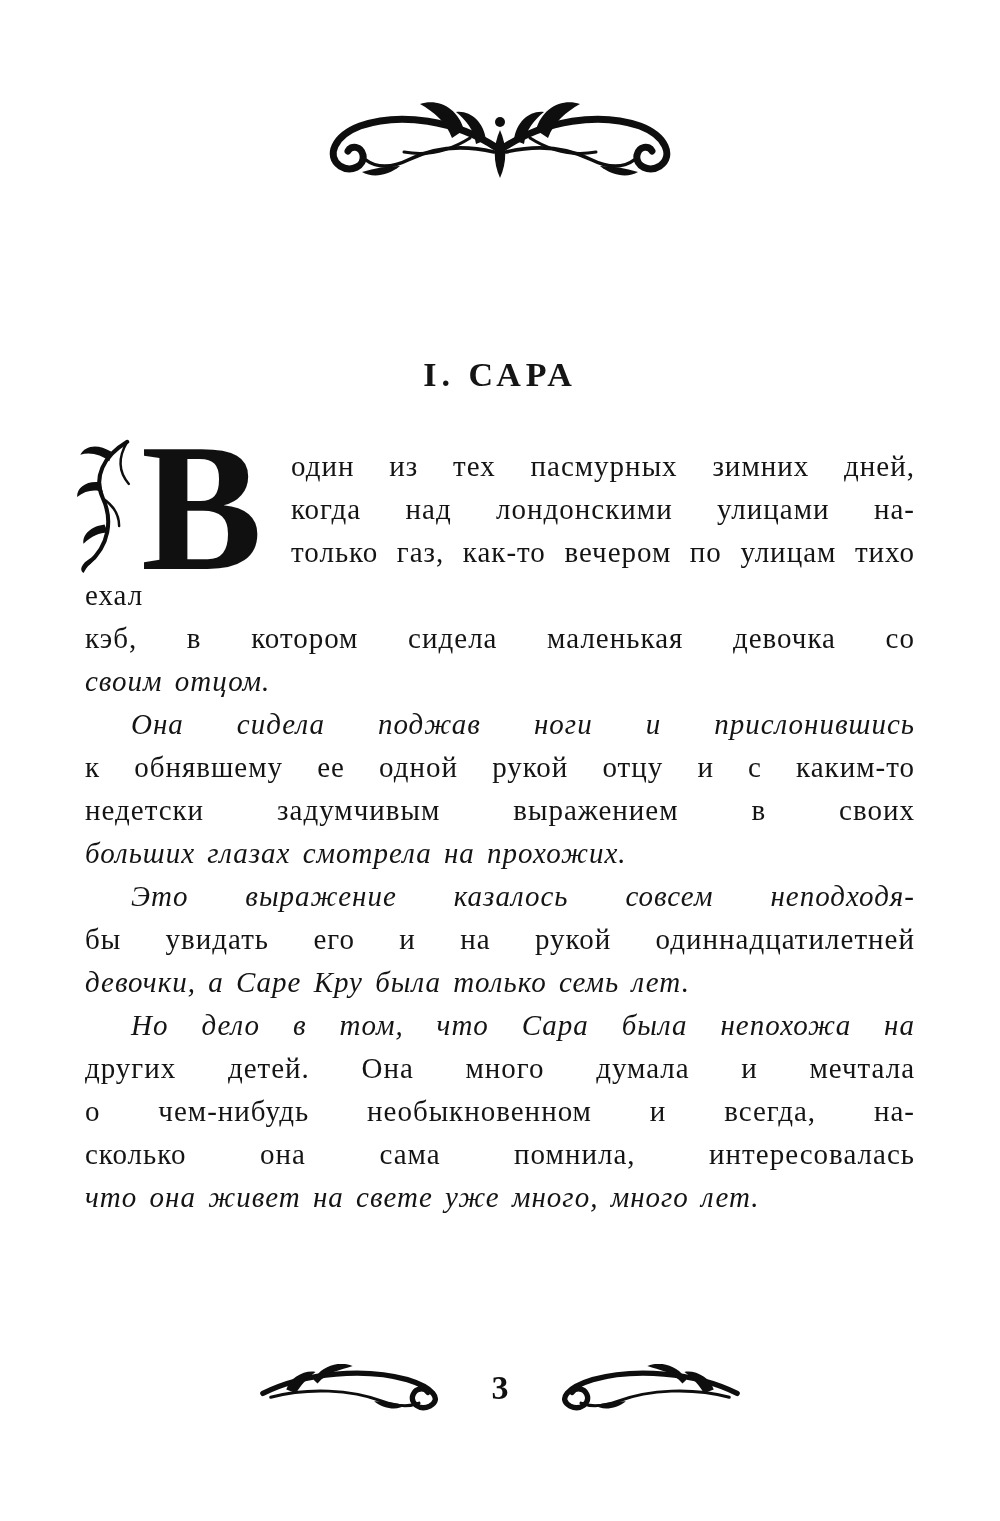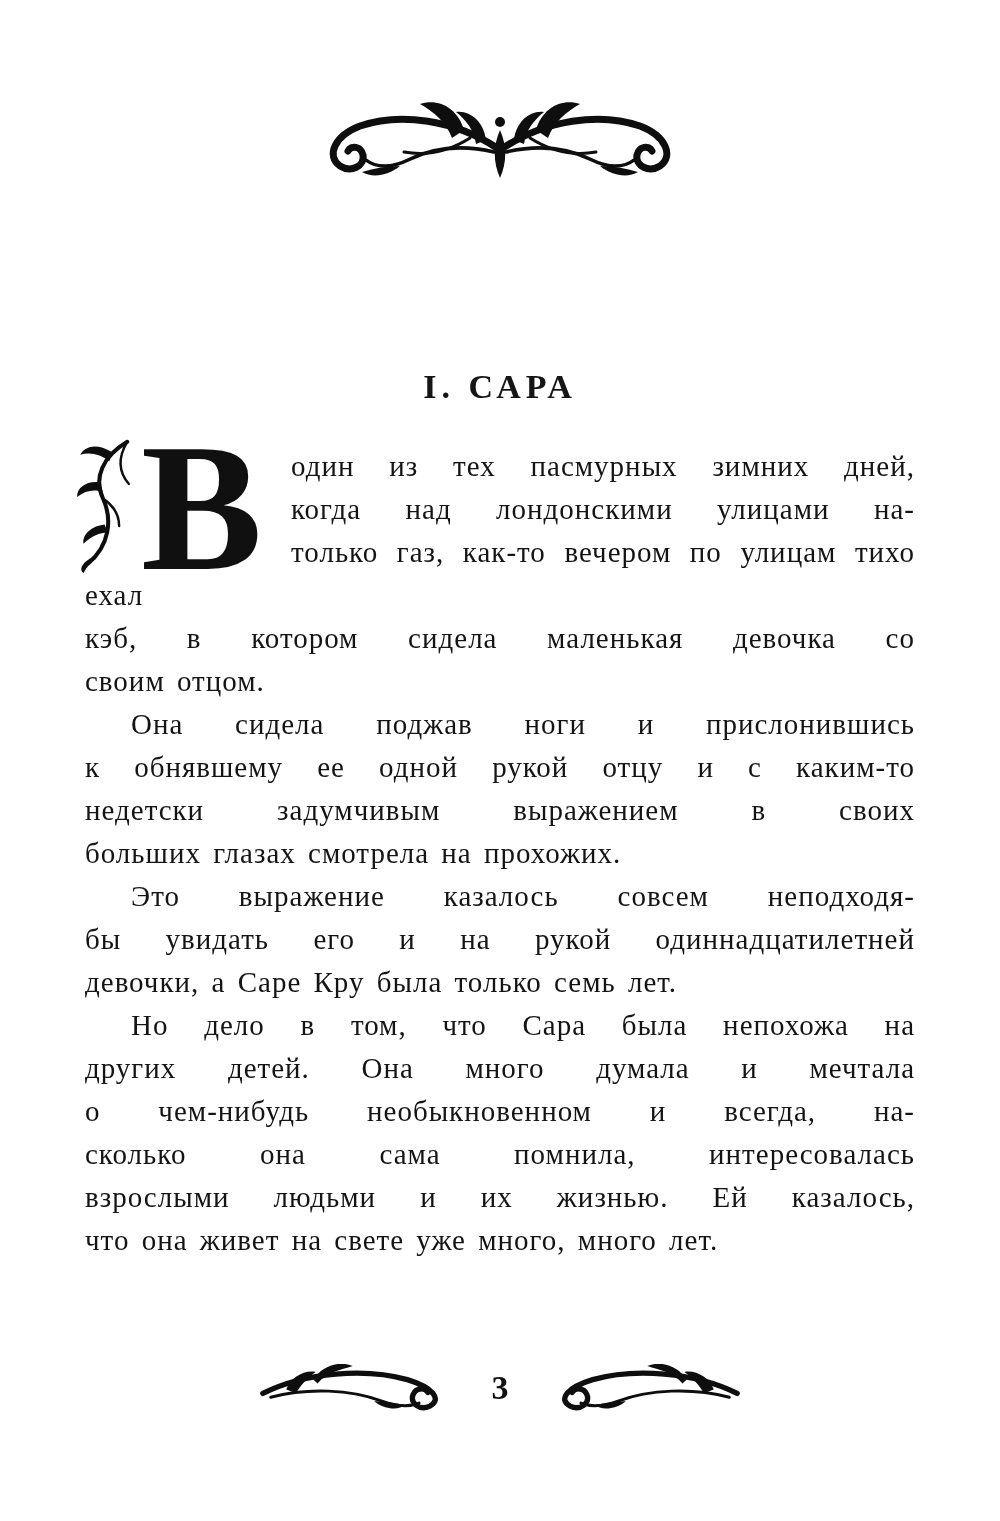--- a/index.html
+++ b/index.html
@@ -23,21 +23,21 @@
     position: absolute;
     top: 96px;
     left: 50%;
     transform: translateX(-50%);
     line-height: 0;
   }
 
   
   .chapter-title {
     position: absolute;
-    top: 368px;
+    top: 356px;
     left: 0;
     width: 100%;
     margin: 0;
     text-align: center;
     font-size: 34px;
     font-weight: bold;
     letter-spacing: 5px;
   }
 
   
@@ -53,23 +53,24 @@
     color: #141414;
   }
   .para { margin: 0; }
   .line {
     text-align: justify;
     text-align-last: justify;
     -moz-text-align-last: justify;
   }
   .line.last {
     text-align-last: left;
+    font-style: italic;
     -moz-text-align-last: left;
   }
-  .line.indent { text-indent: 46px; }
+  .line.indent { text-indent: 46px; font-style: italic; }
 
   
   .dropcap-float {
     float: left;
     width: 192px;
     height: 126px;
     margin: 0 14px 0 0;
     position: relative;
   }
   .dropcap-ornament {
@@ -177,21 +178,20 @@
       <div class="para">
         <div class="line indent">Это выражение казалось совсем неподходя-</div>
         <div class="line">бы увидать его и на рукой одиннадцатилетней</div>
         <div class="line last">девочки, а Саре Кру была только семь лет.</div>
       </div>
       <div class="para">
         <div class="line indent">Но дело в том, что Сара была непохожа на</div>
         <div class="line">других детей. Она много думала и мечтала</div>
         <div class="line">о чем-нибудь необыкновенном и всегда, на-</div>
         <div class="line">сколько она сама помнила, интересовалась</div>
-        <div class="line">взрослыми людьми и их жизнью. Ей казалось,</div>
         <div class="line last">что она живет на свете уже много, много лет.</div>
       </div>
     </div>
 
   <div class="footer">
     <span class="orn">
       <svg viewBox="0 0 210 48" width="205" height="47" xmlns="http://www.w3.org/2000/svg">
         <g fill="none" stroke="#0e0e0e" stroke-linecap="round">
           <path stroke-width="5.5" d="M6,30 C50,8 112,4 154,16 C180,24 190,36 177,43 C167,48 156,40 160,31 C163,24 172,24 175,29"></path>
           <path stroke-width="3" d="M14,34 C52,24 96,26 128,38 C142,43 156,44 166,40"></path>

